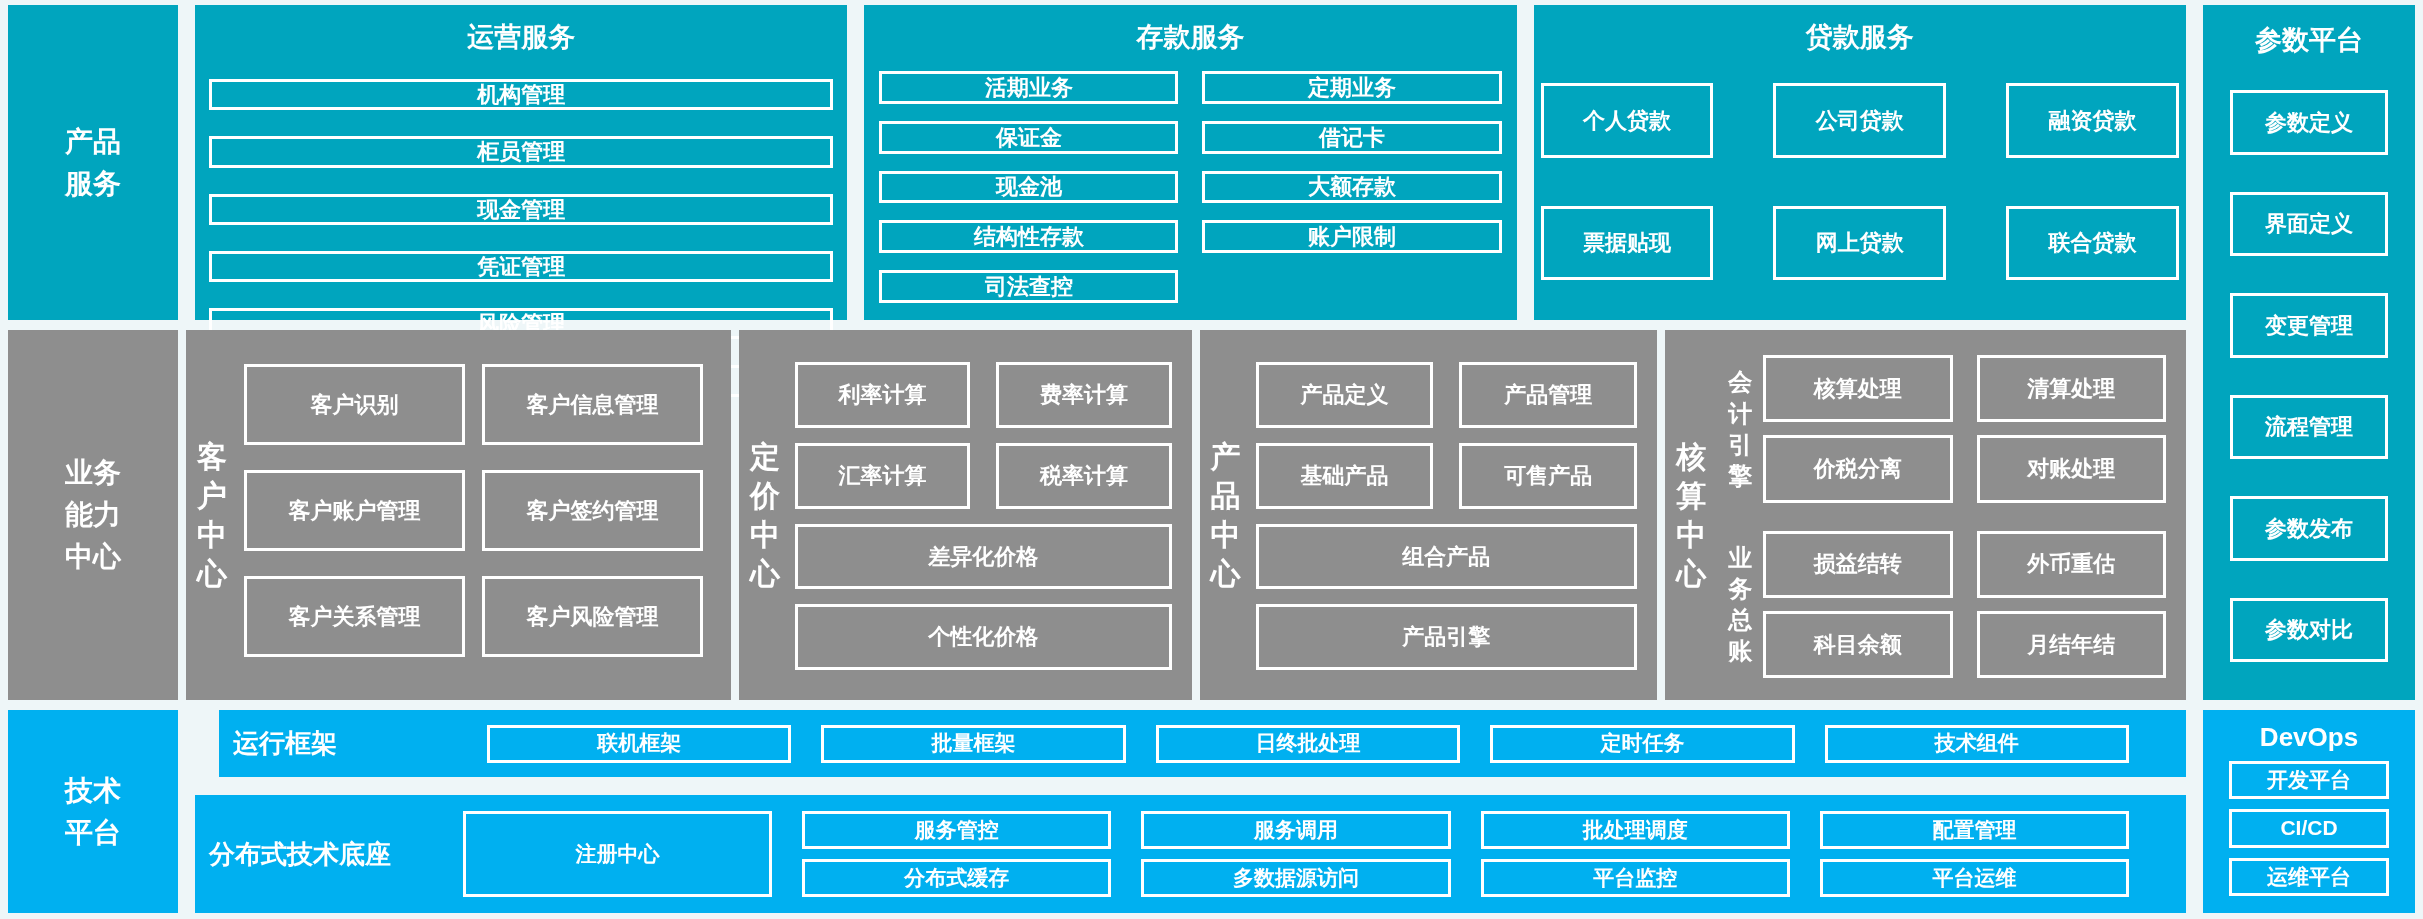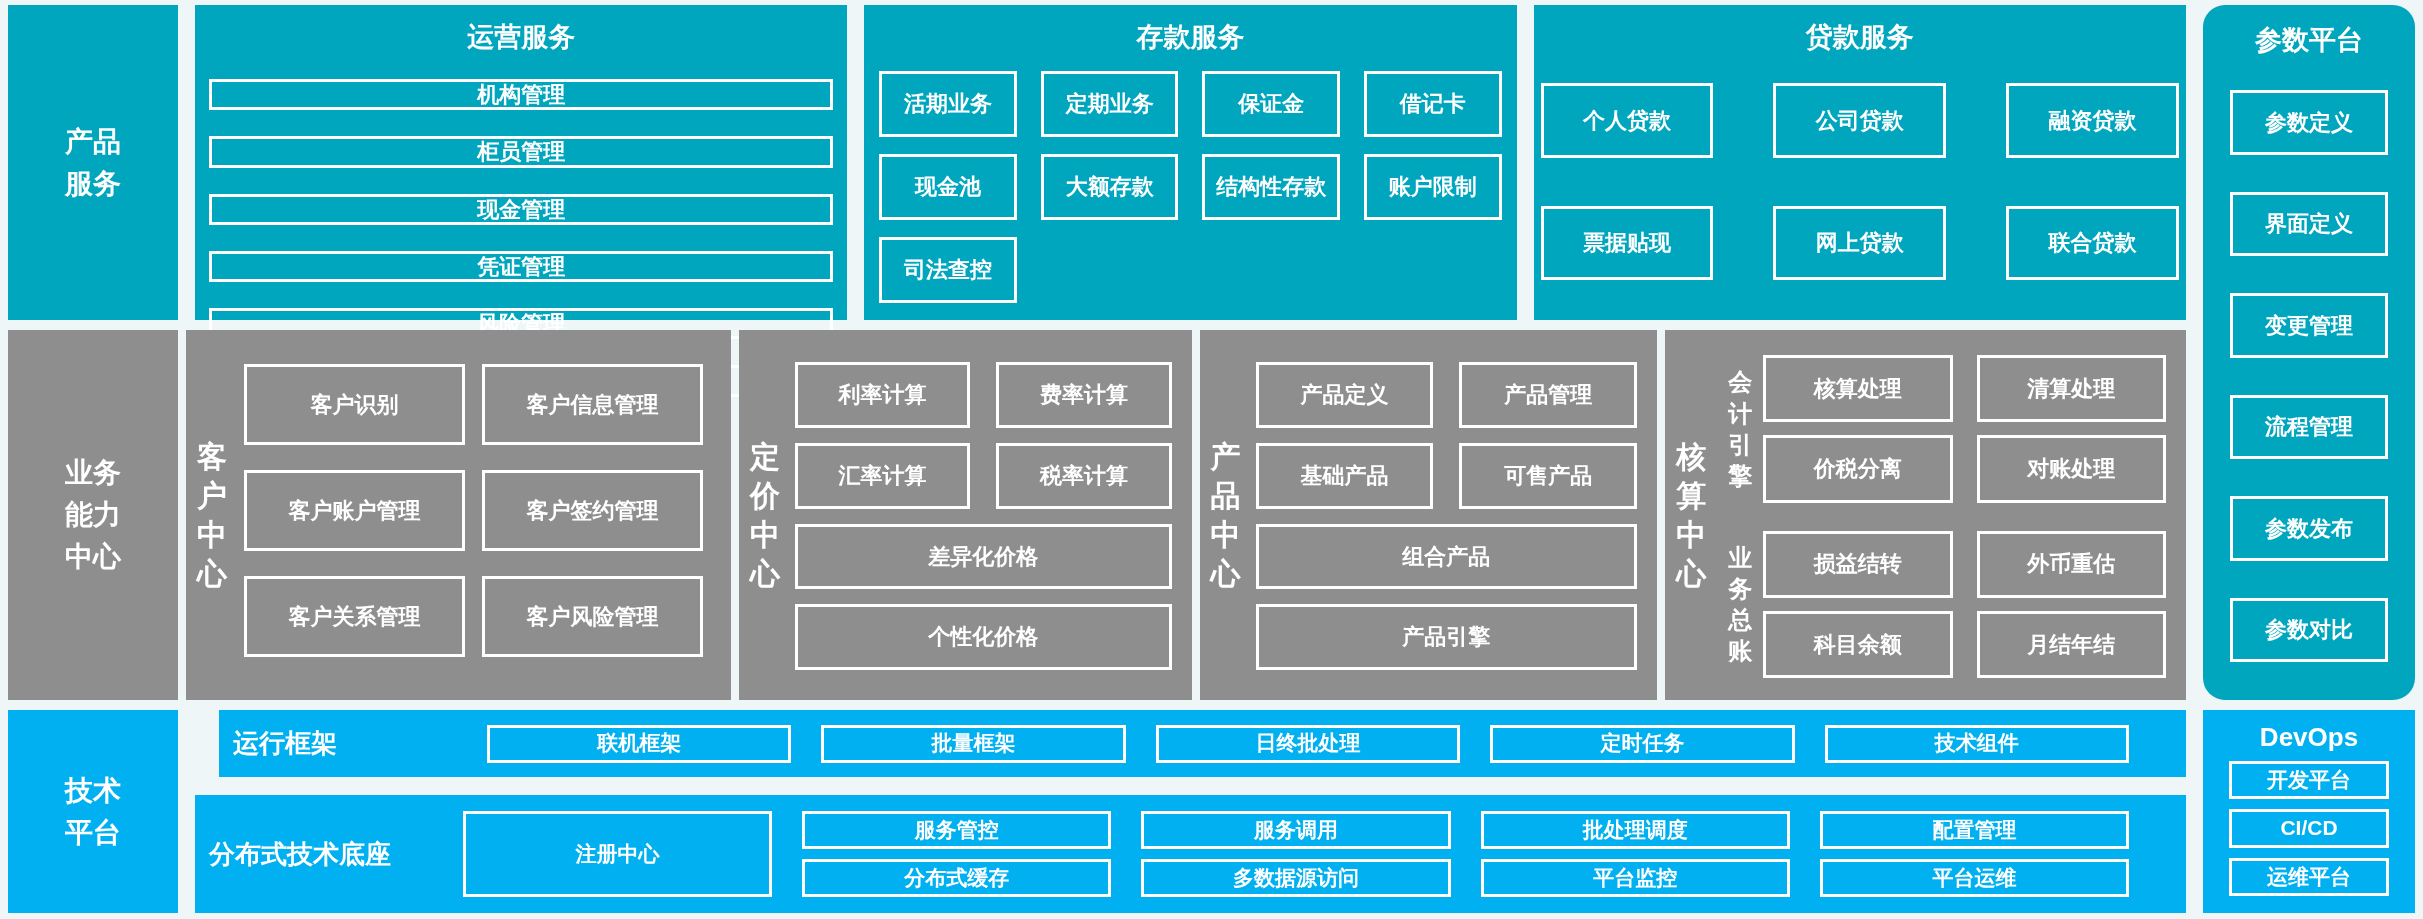--- a/index.html
+++ b/index.html
@@ -34,21 +34,21 @@
   .box {
     border:3px solid #fff; color:#fff; font-weight:bold; font-size:22px;
     display:flex; align-items:center; justify-content:center; text-align:center;
     line-height:1.15;
   }
 
   
   .row1 .panel { flex:1; }
   .grid { flex:1; display:grid; }
   .sec-ops .grid  { grid-template-columns:repeat(1,1fr); gap:26px 22px; padding:24px 14px 34px; }
-  .sec-dep .grid  { grid-template-columns:repeat(4,1fr); gap:17px 24px; padding:16px 15px 17px; }
+  .sec-dep .grid  { grid-template-columns:repeat(2,1fr); gap:17px 24px; padding:16px 15px 17px; }
   .sec-loan .grid { grid-template-columns:repeat(3,1fr); gap:48px 60px; padding:28px 7px 40px; }
 
   
   .center { display:flex; flex-direction:row; }
   .c-customer { flex-grow:100; }
   .c-pricing  { flex-grow:98; }
   .c-product  { flex-grow:101; }
   .c-account  { flex-grow:115; }
   .vlabel {
     width:52px; flex-shrink:0; padding:0 12px;
@@ -70,21 +70,21 @@
   .strips { flex:1; display:flex; flex-direction:column; gap:18px; min-width:0; }
   .strip { display:flex; align-items:center; padding:0 57px 0 14px; }
   .strip1 { height:67px;margin-left:24px; }
   .strip2 { flex:1; padding-top:13px; padding-bottom:13px; }
   .strip-label { width:254px; flex-shrink:0; color:#fff; font-weight:bold; font-size:26px; }
   .strip-grid { flex:1; display:grid; grid-template-columns:repeat(5,1fr); column-gap:30px; row-gap:10px; align-items:center; min-width:0; }
   .strip .box { font-size:21px; height:38px; }
   .strip2 .box.tallbox { grid-row:1 / 3; grid-column:1; height:auto; align-self:stretch; }
 
   
-  .param { height:695px;border-radius:22px; }
+  .param { height:695px; }
   .param .panel-title { padding-top:17px; }
   .param-list { flex:1; display:flex; flex-direction:column; gap:37px; padding:32px 27px 38px; }
   .param-list .box { flex:1; }
   .devops { flex:1; }
   .devops .panel-title { padding-top:12px; font-size:26px; }
   .devops-list { flex:1; display:flex; flex-direction:column; gap:10px; padding:8px 26px 17px; }
   .devops-list .box { flex:1; font-size:21px; }
 </style>
 </head>
 <body>

